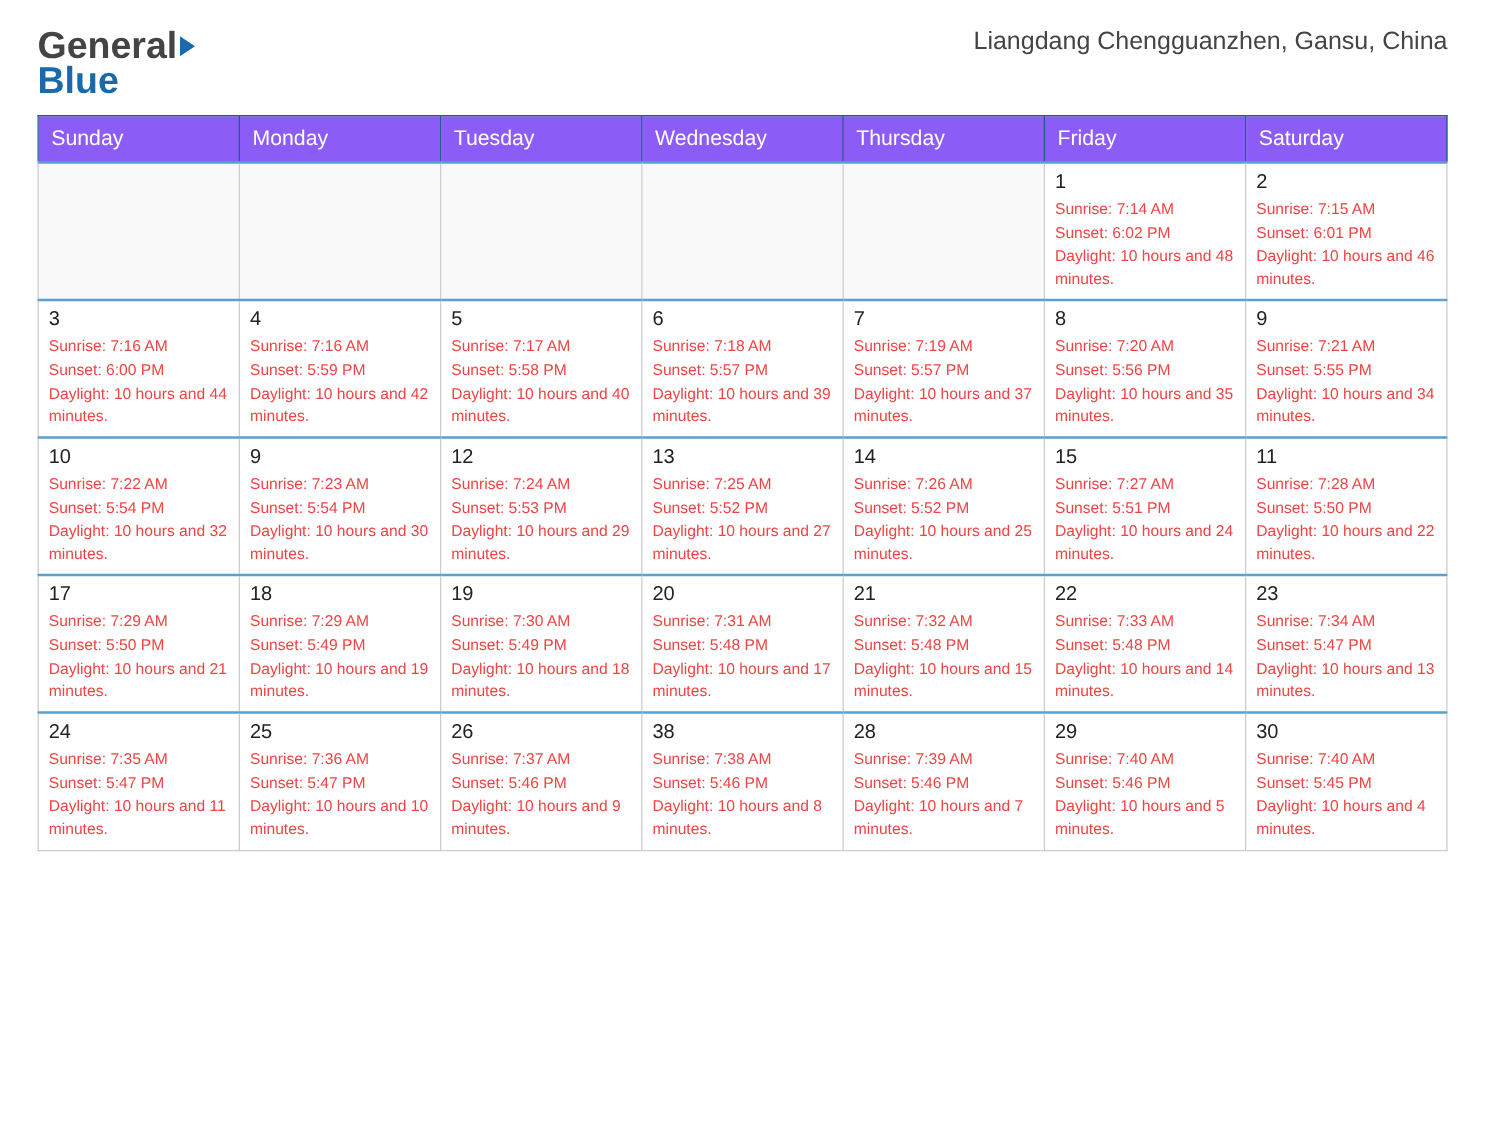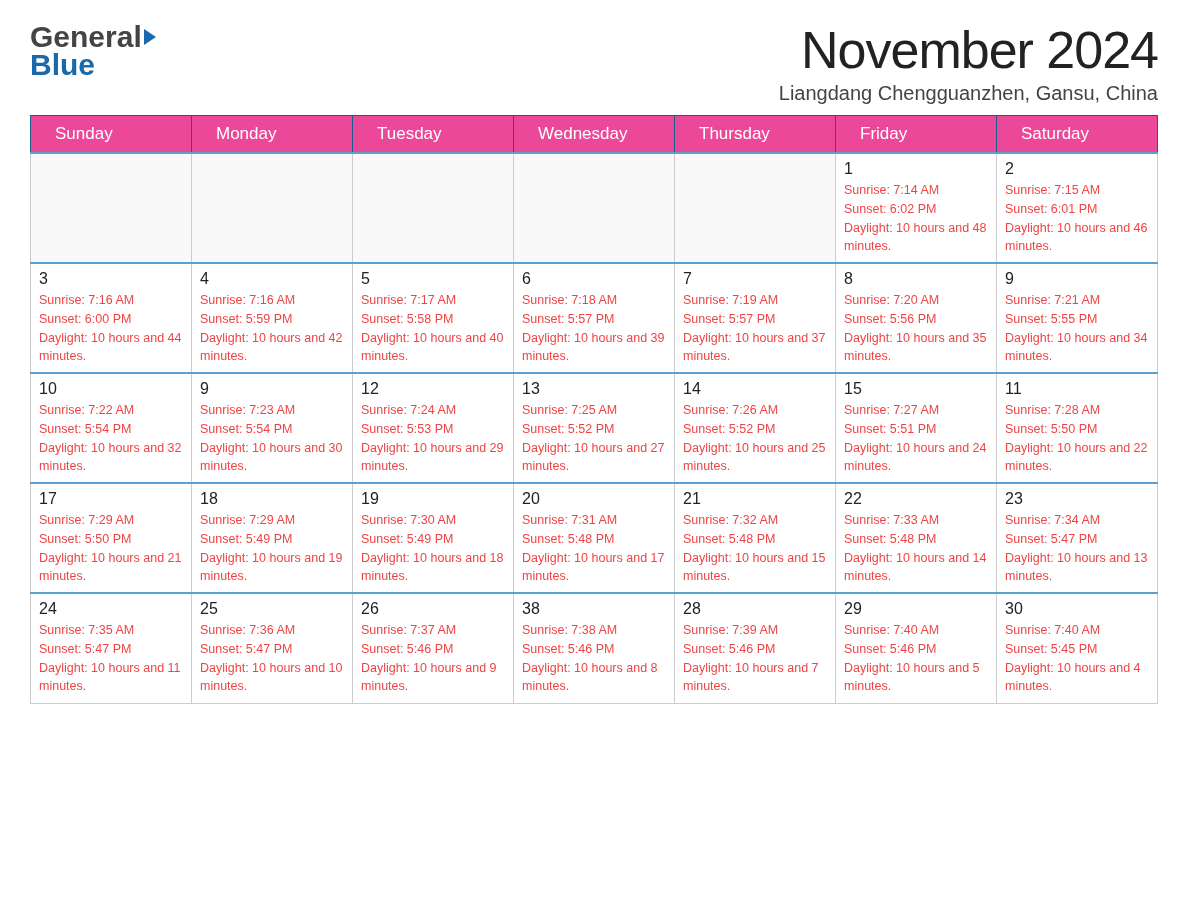--- a/index.html
+++ b/index.html
@@ -34,25 +34,25 @@
       font-size: 20px;
       color: #444;
       margin-top: 2px;
     }
     table {
       width: 100%;
       border-collapse: collapse;
       table-layout: fixed;
     }
     .day-header {
-      background-color: #ec4899;
+      background-color: #8b5cf6;
       color: white;
       font-size: 17px;
       font-weight: normal;
-      padding: 8px 24px;
+      padding: 8px 10px;
       text-align: left;
       border: 1px solid #1a5d8e;
     }
     .calendar-cell {
       vertical-align: top;
       padding: 6px 8px;
       border: 1px solid #ccc;
       border-top: 2px solid #5aa0d0;
       min-height: 110px;
       height: 110px;
@@ -105,21 +105,20 @@
 
 <div class="header-area">
   <div class="logo">
     <div class="logo-row">
       <span class="logo-text-general">General</span>
       <span class="logo-arrow"></span>
     </div>
     <div class="logo-second-row">Blue</div>
   </div>
   <div class="title-area">
-    <div class="month-title">November 2024</div>
     <div class="location-title">Liangdang Chengguanzhen, Gansu, China</div>
   </div>
 </div>
 
 <table>
   <thead>
     <tr>
     <th class="day-header">Sunday</th>
         <th class="day-header">Monday</th>
         <th class="day-header">Tuesday</th>

